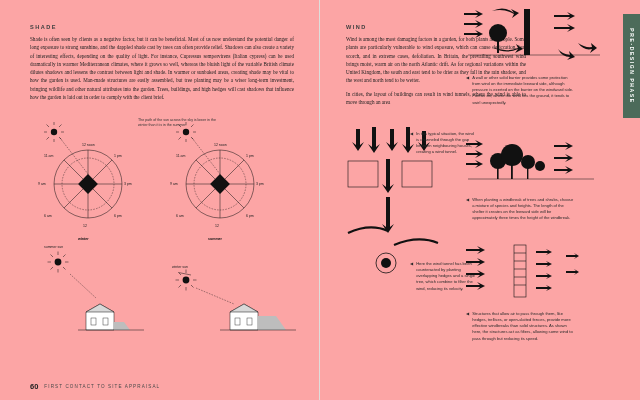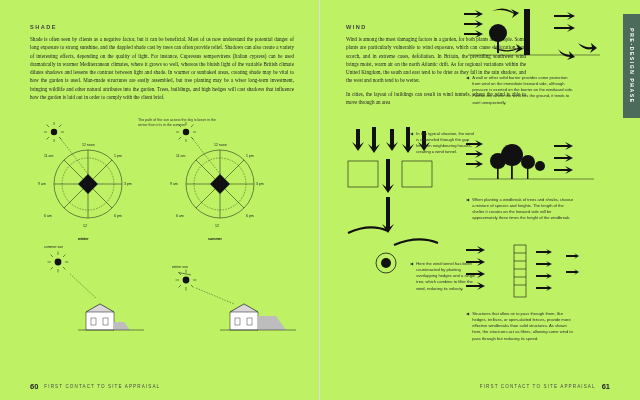--- a/index.html
+++ b/index.html
@@ -3,21 +3,21 @@
 <meta charset="utf-8">
 <style>
   html,body{margin:0;padding:0;}
   body{
     width:640px;height:400px;overflow:hidden;
     background:#d9d9d6;
     font-family:"Liberation Serif", serif;
     color:#1a1a1a;
   }
   .spread{position:relative;width:640px;height:400px;display:flex;}
-  .page{position:relative;background:#bef264;height:400px;box-sizing:border-box;}
+  .page{position:relative;background:#fca5a5;height:400px;box-sizing:border-box;}
   .page-left{width:320px;padding:24px 26px 0 30px;}
   .page-right{width:320px;padding:24px 30px 0 26px;}
   .gutter{position:absolute;left:319px;top:0;width:2px;height:400px;
     background:linear-gradient(to right,#d2d2cf,#ffffff);}
   h2.section{
     font-family:"Liberation Sans", sans-serif;
     font-size:5.6px;letter-spacing:1.5px;font-weight:bold;
     color:#3f3f3f;margin:0 0 5px 0;text-transform:uppercase;
   }
   p.body{
@@ -338,18 +338,14 @@
       <div style="position:absolute;left:120px;top:200px;width:108px;" class="capwrap">
         <span class="caption bullet">◀</span>
         <span class="caption">Structures that allow air to pass through them, like hedges, trellises, or open-slatted fences, provide more effective windbreaks than solid structures. As shown here, the structures act as filters, allowing some wind to pass through but reducing its speed.</span>
       </div>
     </div>
 
     <div class="thumbtab">
       <span>PRE-DESIGN PHASE</span>
     </div>
 
-    <div class="footer footer-right">
-      <span>FIRST CONTACT TO SITE APPRAISAL</span>
-      <span class="folio">61</span>
-    </div>
   </div>
 </div>
 
 </body></html>

